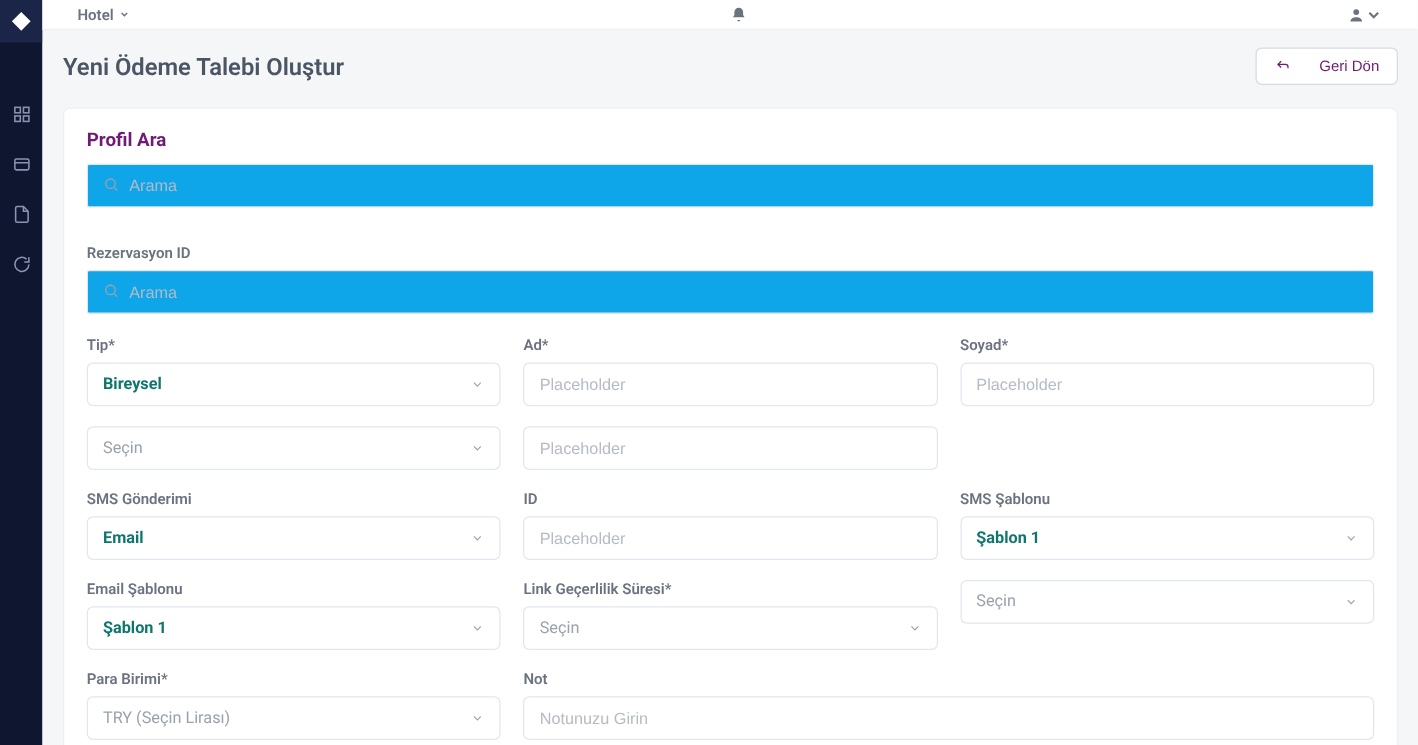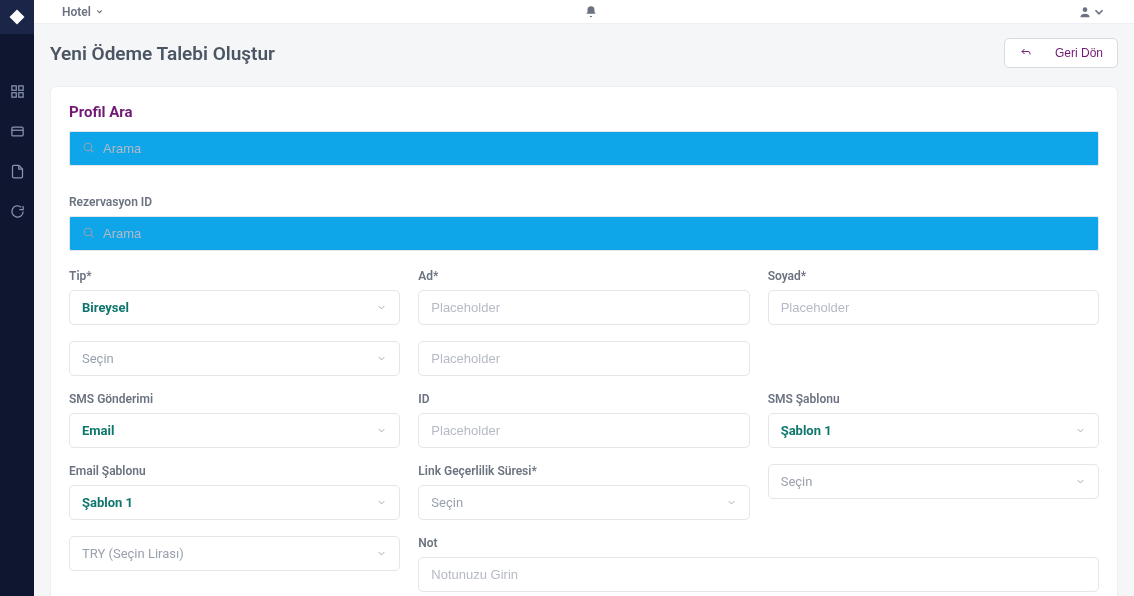--- a/index.html
+++ b/index.html
@@ -314,20 +314,21 @@
           <div class="form-field">
             <div class="select">
               <span class="sel-value placeholder">Seçin</span>
               <svg viewBox="0 0 24 24" fill="none" stroke="currentColor" stroke-width="2">
                   <polyline points="6 9 12 15 18 9"></polyline>
                 </svg>
             </div>
           </div>
 
           <div class="form-field">
+            <span class="field-label">Para Birimi*</span>
             <div class="select">
               <span class="sel-value placeholder">TRY (Seçin Lirası)</span>
               <svg viewBox="0 0 24 24" fill="none" stroke="currentColor" stroke-width="2">
                   <polyline points="6 9 12 15 18 9"></polyline>
                 </svg>
             </div>
           </div>
           <div class="form-field span2">
             <span class="field-label">Not</span>
             <input class="input" type="text" placeholder="Notunuzu Girin" style="">

